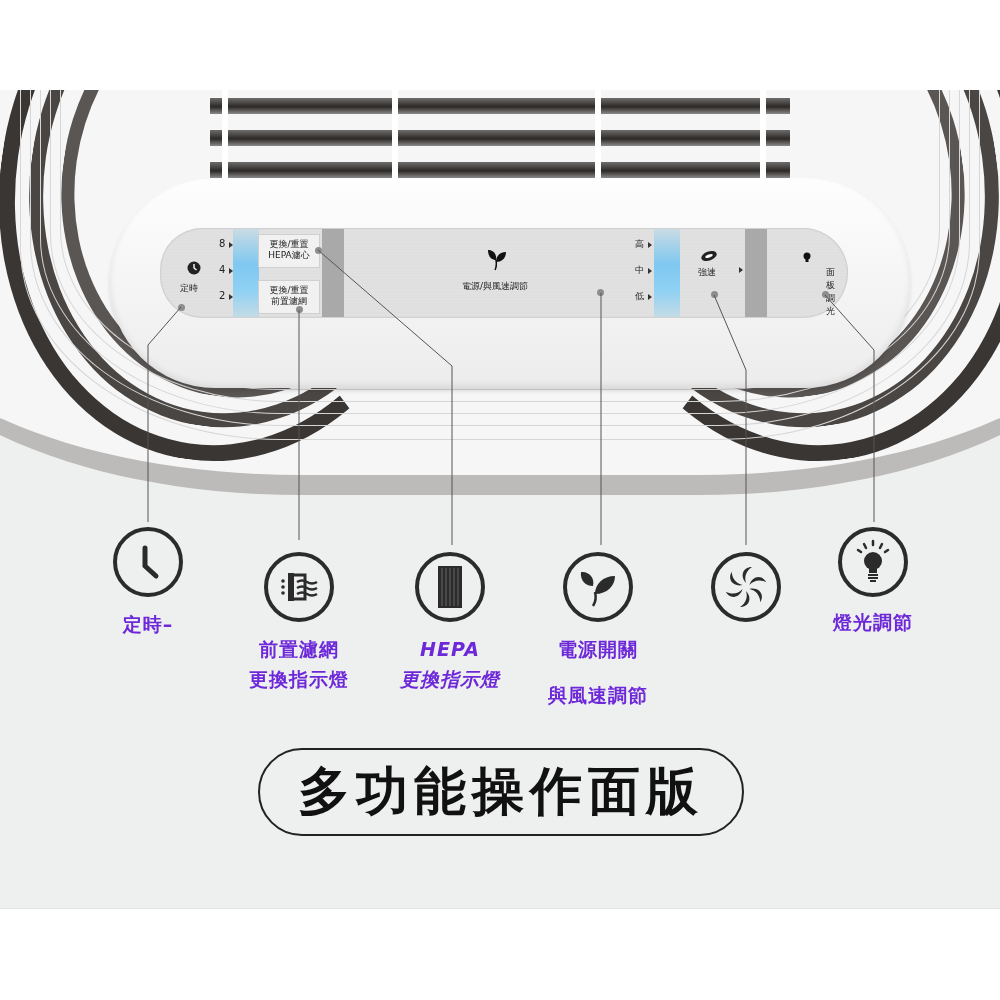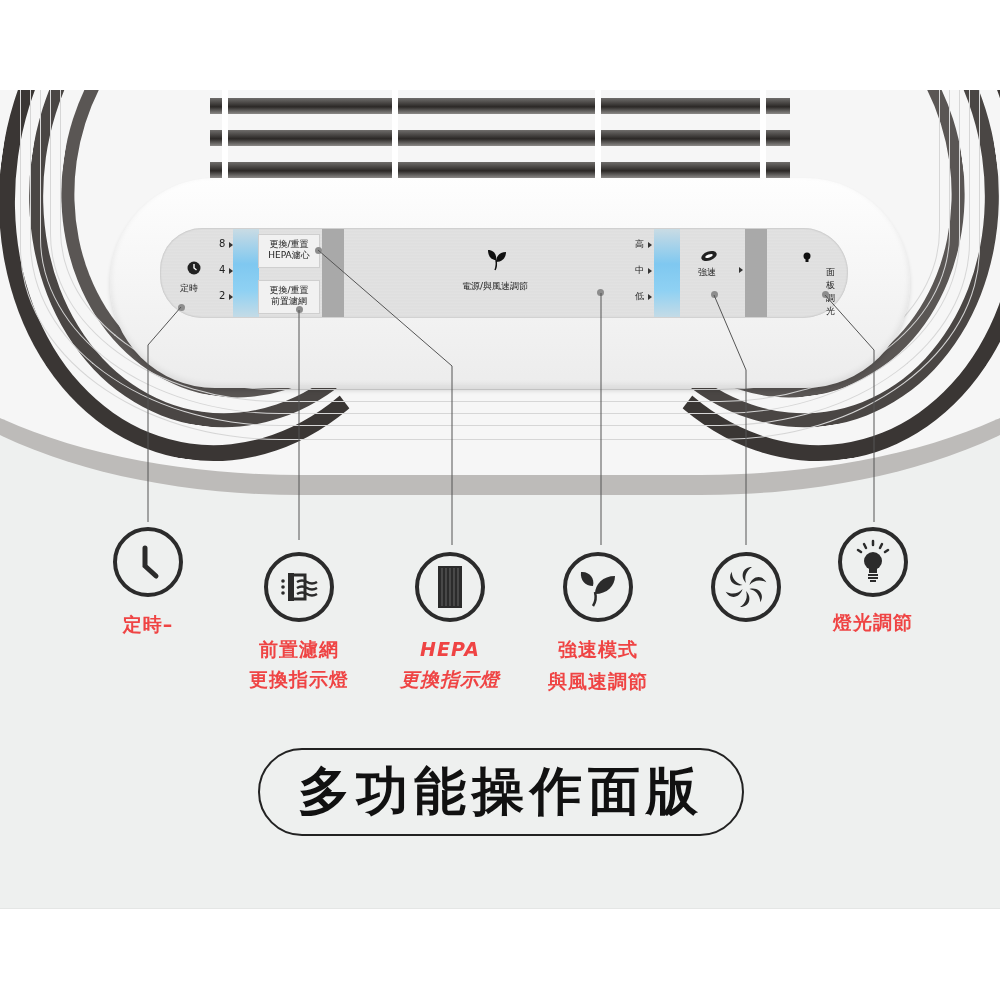--- a/index.html
+++ b/index.html
@@ -25,21 +25,21 @@
   .gray-strip { position:absolute; width:22px; height:88px; top:229px; background:#a9a9a9; }
   .lbl-box { position:absolute; background:#f1f1f1; border:1px solid #cfcfcf; font-family:"DejaVu Sans", sans-serif; font-size:9px; color:#222; text-align:center; line-height:11px; }
   .ptxt { position:absolute; font-family:"DejaVu Sans", sans-serif; font-size:9px; color:#222; }
   .arrow-dot { position:absolute; width:0; height:0; border-top:3px solid transparent; border-bottom:3px solid transparent; border-left:4px solid #333; }
   .pin { position:absolute; width:7px; height:7px; border-radius:50%; background:#8d8d8d; }
 
   
   svg.leaders { position:absolute; left:0; top:0; width:1000px; height:1000px; }
   .feature { position:absolute; width:140px; text-align:center; }
   .circle { width:70px; height:70px; border:4px solid #2b2b2b; border-radius:50%; margin:0 auto; box-sizing:border-box; display:flex; align-items:center; justify-content:center; }
-  .flabel { font-family:"DejaVu Sans", sans-serif; font-size:19px; line-height:30px; color:#ef4444; margin-top:4px; font-weight:bold; letter-spacing:1px; }
+  .flabel { font-family:"DejaVu Sans", sans-serif; font-size:19px; line-height:30px; color:#6d28d9; margin-top:4px; font-weight:bold; letter-spacing:1px; }
   .title-pill { position:absolute; left:258px; top:748px; width:486px; height:88px; border:2px solid #222; border-radius:44px; box-sizing:border-box; display:flex; align-items:center; justify-content:center; font-family:"DejaVu Sans", sans-serif; font-weight:bold; font-size:52px; color:#111; letter-spacing:6px; }
 </style>
 </head>
 <body>
 
 <div class="stage">
   <div class="bg-gray"></div>
   <div class="bottom-white"></div>
 
   <div class="device">
@@ -196,22 +196,22 @@
   </div>
 
   <div class="feature" style="left:528px;top:552px;">
     <div class="circle">
       <svg width="42" height="42" viewBox="0 0 42 42">
         <path d="M4 6 C12 5 18 12 16 20 C8 20 3 14 4 6 Z" fill="#2b2b2b"></path>
         <path d="M38 10 C26 10 18 18 18 28 C30 28 38 20 38 10 Z" fill="#2b2b2b"></path>
         <path d="M18 26 Q20 34 16 40" stroke="#2b2b2b" stroke-width="2.5" fill="none"></path>
       </svg>
     </div>
-    <div class="flabel" style="margin-top:12px;">強速模式</div>
-    <div class="flabel" style="margin-top:2px;">與風速調節</div>
+    <div class="flabel" style="margin-top:12px;">電源開關</div>
+    <div class="flabel" style="margin-top:16px;">與風速調節</div>
   </div>
 
   <div class="feature" style="left:676px;top:552px;">
     <div class="circle">
       <svg width="48" height="48" viewBox="-24 -24 48 48">
         <g fill="#2b2b2b">
           <path d="M0 -4 C-6 -10 -4 -20 6 -20 C0 -16 -2 -10 0 -4 Z"></path>
           <path d="M0 -4 C-6 -10 -4 -20 6 -20 C0 -16 -2 -10 0 -4 Z" transform="rotate(60)"></path>
           <path d="M0 -4 C-6 -10 -4 -20 6 -20 C0 -16 -2 -10 0 -4 Z" transform="rotate(120)"></path>
           <path d="M0 -4 C-6 -10 -4 -20 6 -20 C0 -16 -2 -10 0 -4 Z" transform="rotate(180)"></path>

